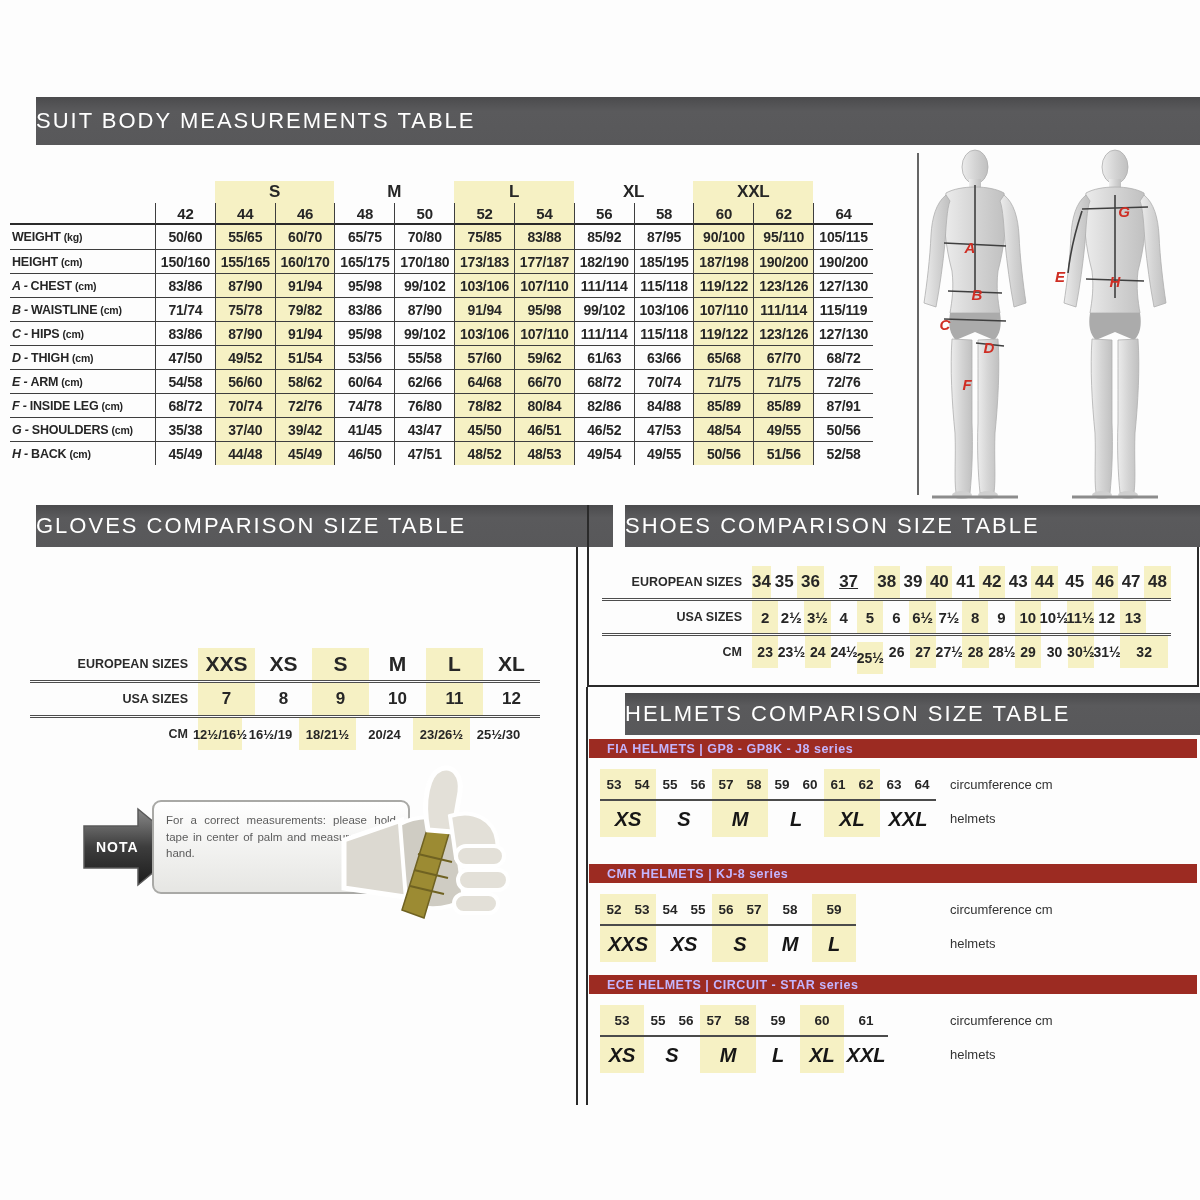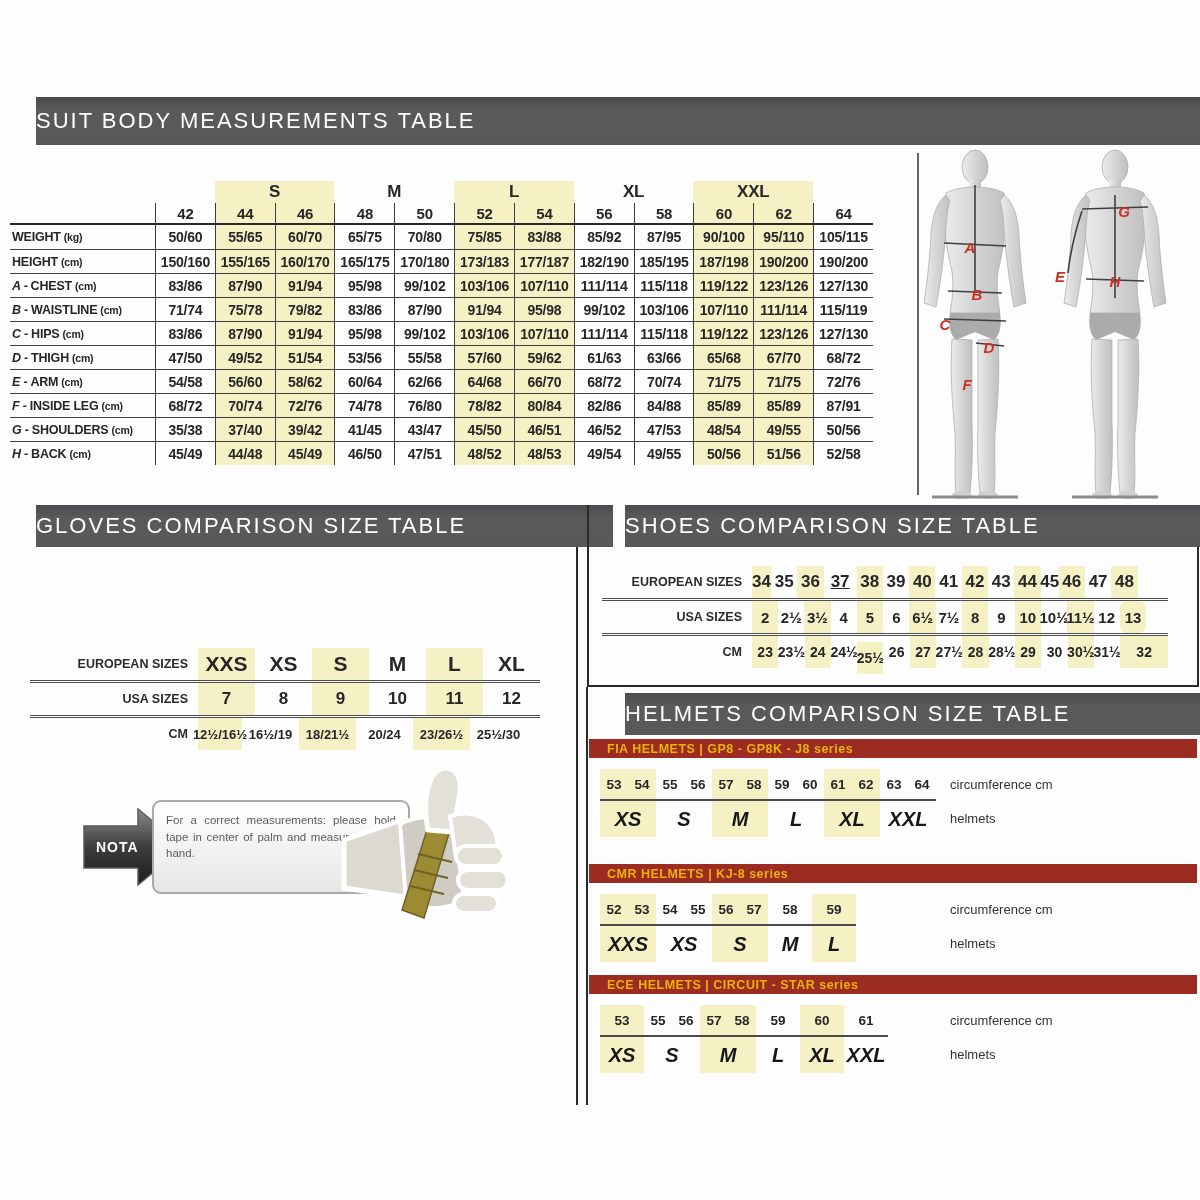--- a/index.html
+++ b/index.html
@@ -45,21 +45,21 @@
   #gloves-table .r0 .cell{font-size:21px;font-weight:600;}
   #gloves-table .r1 .cell{font-size:17px;}
   #gloves-table .r2 .cell{font-size:13px;}
   #shoes-table{position:absolute;left:13px;top:61px;}
   #shoes-table .r0 .cell{font-size:17px;}
   #shoes-table .r1 .cell{font-size:15px;}
   #shoes-table .r2 .cell{font-size:14px;}
   
   .redbar{position:absolute;left:589px;width:608px;height:19px;background:#9c2b22;
           display:flex;align-items:center;}
-  .redbar span{color:#eab308;font-size:12.5px;font-weight:bold;letter-spacing:0.5px;padding-left:18px;white-space:nowrap;}
+  .redbar span{color:#c4b5fd;font-size:12.5px;font-weight:bold;letter-spacing:0.5px;padding-left:18px;white-space:nowrap;}
   .hgroups{position:absolute;left:600px;display:flex;}
   .hgroup{display:flex;flex-direction:column;}
   .hgroup.hl{background:#f6f1c4;}
   .hnums{height:30px;display:flex;align-items:center;justify-content:space-around;
          border-bottom:2px solid #4b4b4b;font-size:13.5px;font-weight:bold;color:#262626;}
   .hsize{height:36px;display:flex;align-items:center;justify-content:center;
          font-size:20px;font-weight:bold;font-style:italic;color:#161616;}
   .sideLbl{position:absolute;left:950px;font-size:13px;color:#333;}
   
   .note-arrow{position:absolute;left:82px;top:806px;width:105px;height:82px;}
@@ -392,50 +392,50 @@
     </svg>
   </div>
 
   <div class="shoes-panel">
     <div id="shoes-table">
         <div class="crow r0 dbl">
           <div class="rlab" style="width: 140px;">EUROPEAN SIZES</div>
           <div class="cell y" style="width: 19px;">34</div>
           <div class="cell" style="width: 26.3px;">35</div>
           <div class="cell y" style="width: 26.3px;">36</div>
-          <div class="cell" style="width: 33px; text-decoration: underline;">37</div>
+          <div class="cell" style="width: 50px; text-decoration: underline;">37</div>
           <div class="cell y" style="width: 26.3px;">38</div>
           <div class="cell" style="width: 26.3px;">39</div>
           <div class="cell y" style="width: 26.3px;">40</div>
           <div class="cell" style="width: 26.3px;">41</div>
           <div class="cell y" style="width: 26.3px;">42</div>
           <div class="cell" style="width: 26.3px;">43</div>
           <div class="cell y" style="width: 26.3px;">44</div>
-          <div class="cell" style="width: 18px;">45</div>
+          <div class="cell" style="width: 34px;">45</div>
           <div class="cell y" style="width: 26.3px;">46</div>
           <div class="cell" style="width: 26.3px;">47</div>
           <div class="cell y" style="width: 26.3px;">48</div>
         </div>
         <div class="crow r1 dbl">
           <div class="rlab" style="width: 140px;">USA SIZES</div>
           <div class="cell y" style="width: 26.3px;">2</div>
           <div class="cell" style="width: 26px;">2½</div>
           <div class="cell y" style="width: 26.3px;">3½</div>
           <div class="cell" style="width: 26.3px;">4</div>
           <div class="cell y" style="width: 26.3px;">5</div>
           <div class="cell" style="width: 26.3px;">6</div>
           <div class="cell y" style="width: 26.3px;">6½</div>
           <div class="cell" style="width: 26.3px;">7½</div>
           <div class="cell y" style="width: 26.3px;">8</div>
           <div class="cell" style="width: 26.3px;">9</div>
           <div class="cell y" style="width: 26.3px;">10</div>
           <div class="cell" style="width: 26.3px;">10½</div>
           <div class="cell y" style="width: 26.3px;">11½</div>
           <div class="cell" style="width: 26.3px;">12</div>
-          <div class="cell y" style="width: 26.3px; border-radius: 7px;">13</div>
+          <div class="cell y" style="width: 26.3px;">13</div>
         </div>
         <div class="crow r2">
           <div class="rlab" style="width: 140px;">CM</div>
           <div class="cell y" style="width: 26.3px;">23</div>
           <div class="cell" style="width: 26.3px;">23½</div>
           <div class="cell y" style="width: 26.3px;">24</div>
           <div class="cell" style="width: 26.3px;">24½</div>
           <div class="cell y" style="width: 26.3px; margin-top: 12px;">25½</div>
           <div class="cell" style="width: 26.3px;">26</div>
           <div class="cell y" style="width: 26.3px;">27</div>

